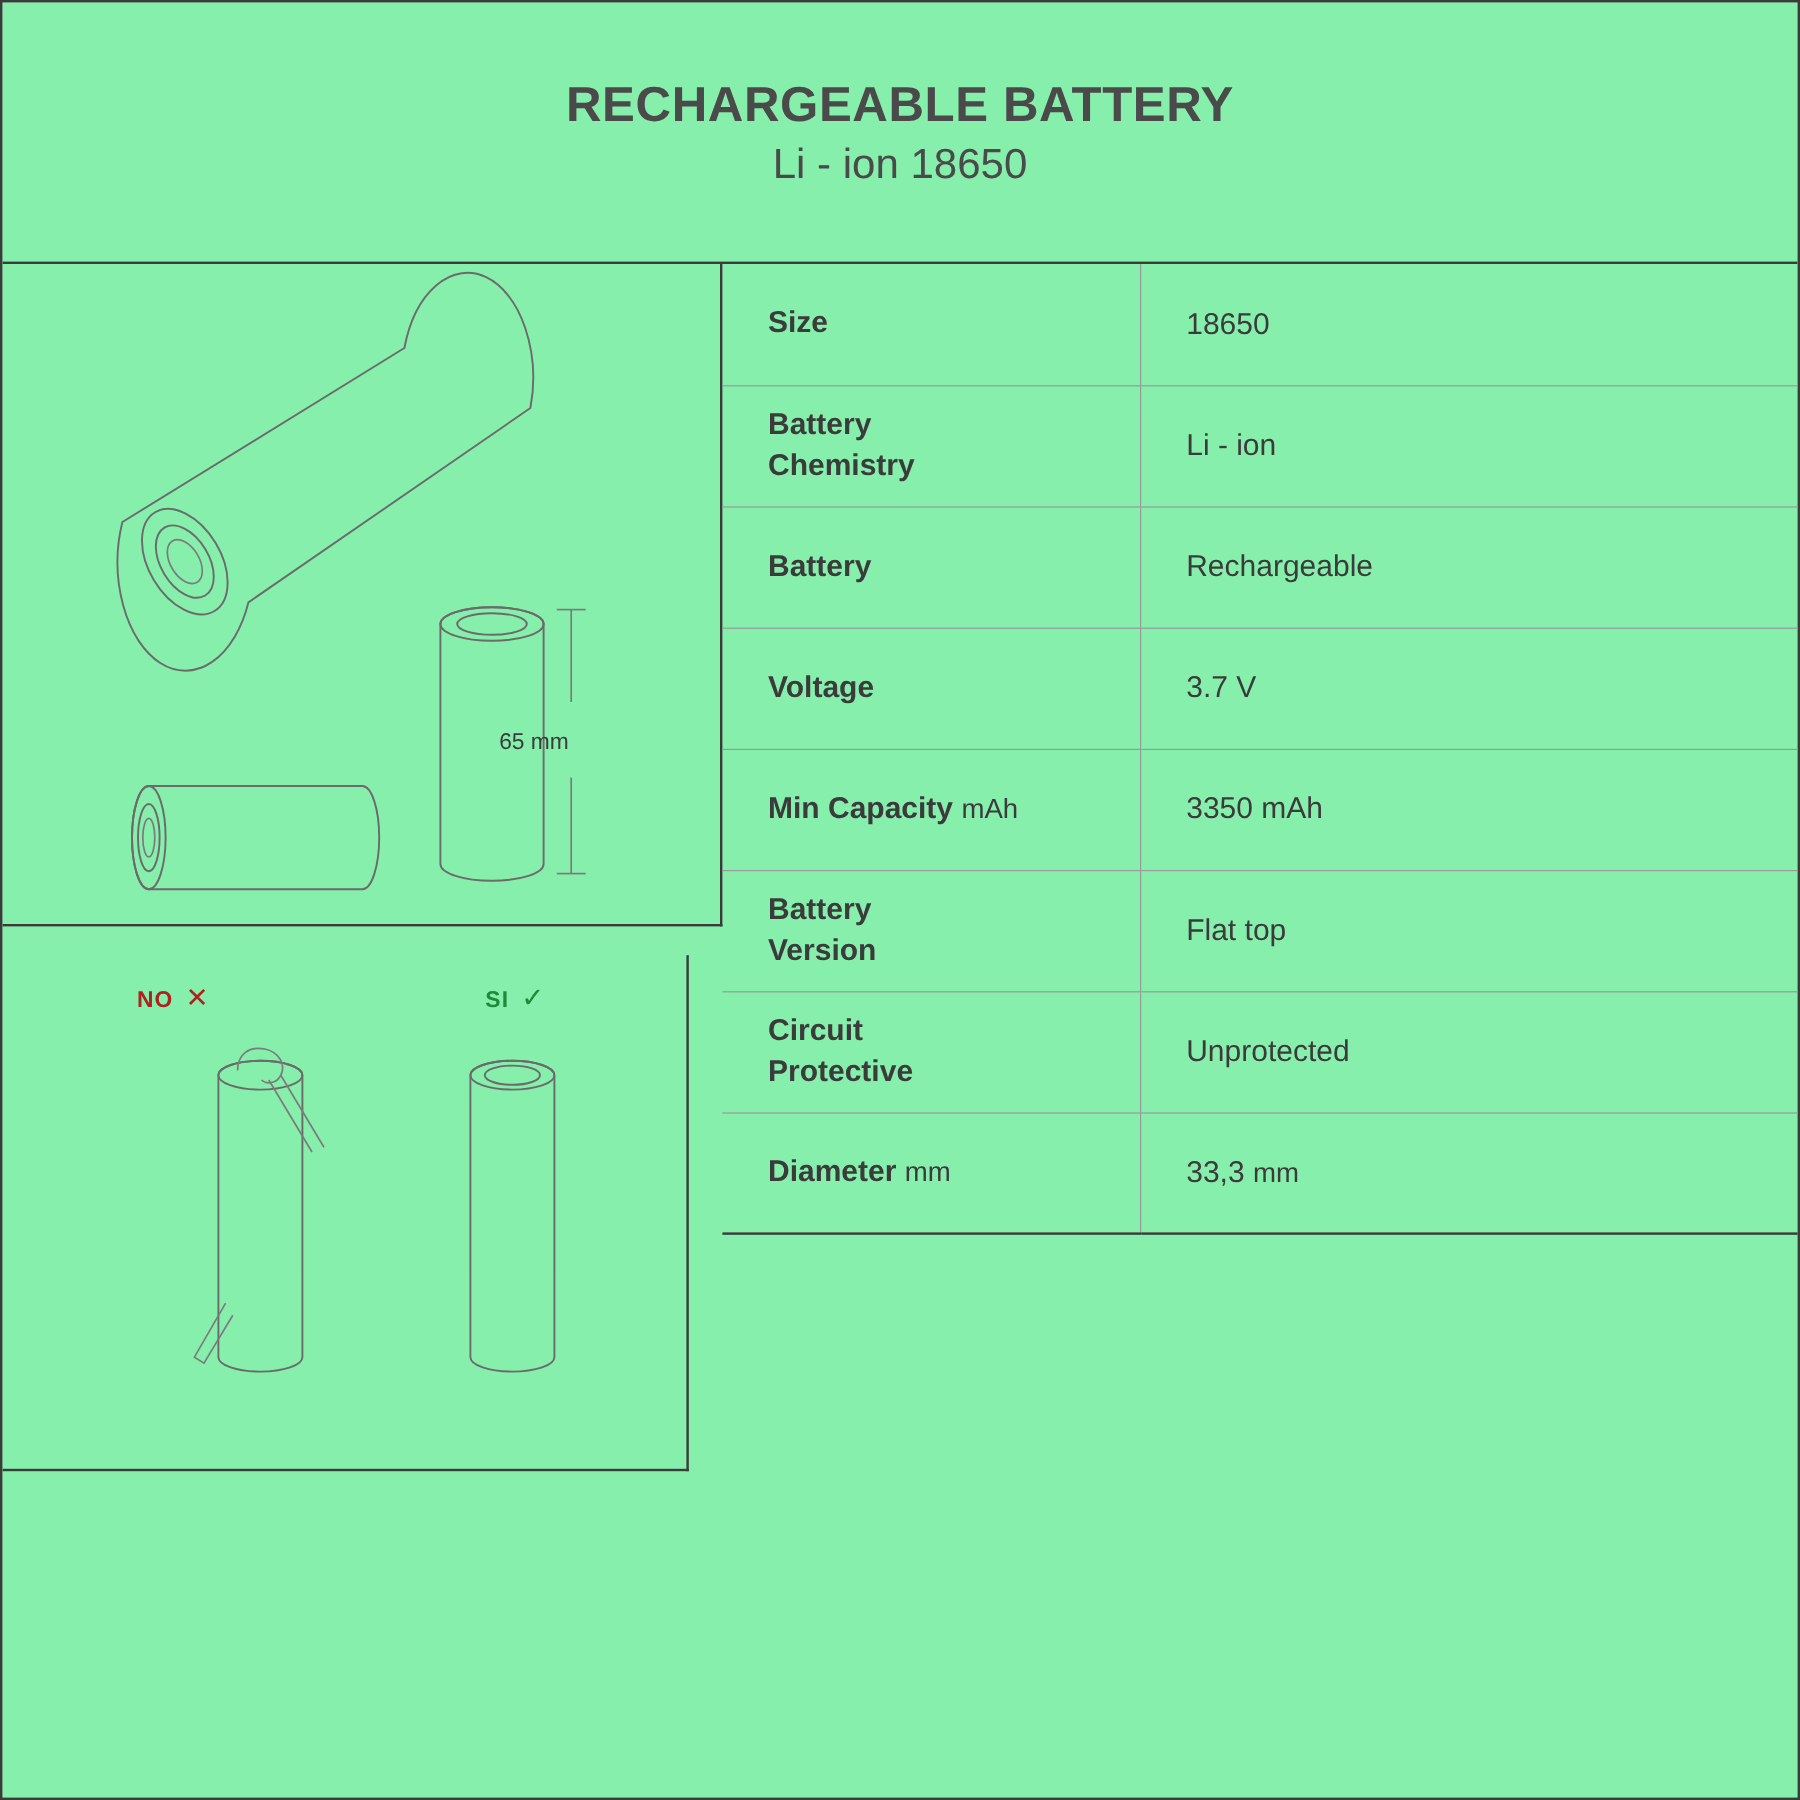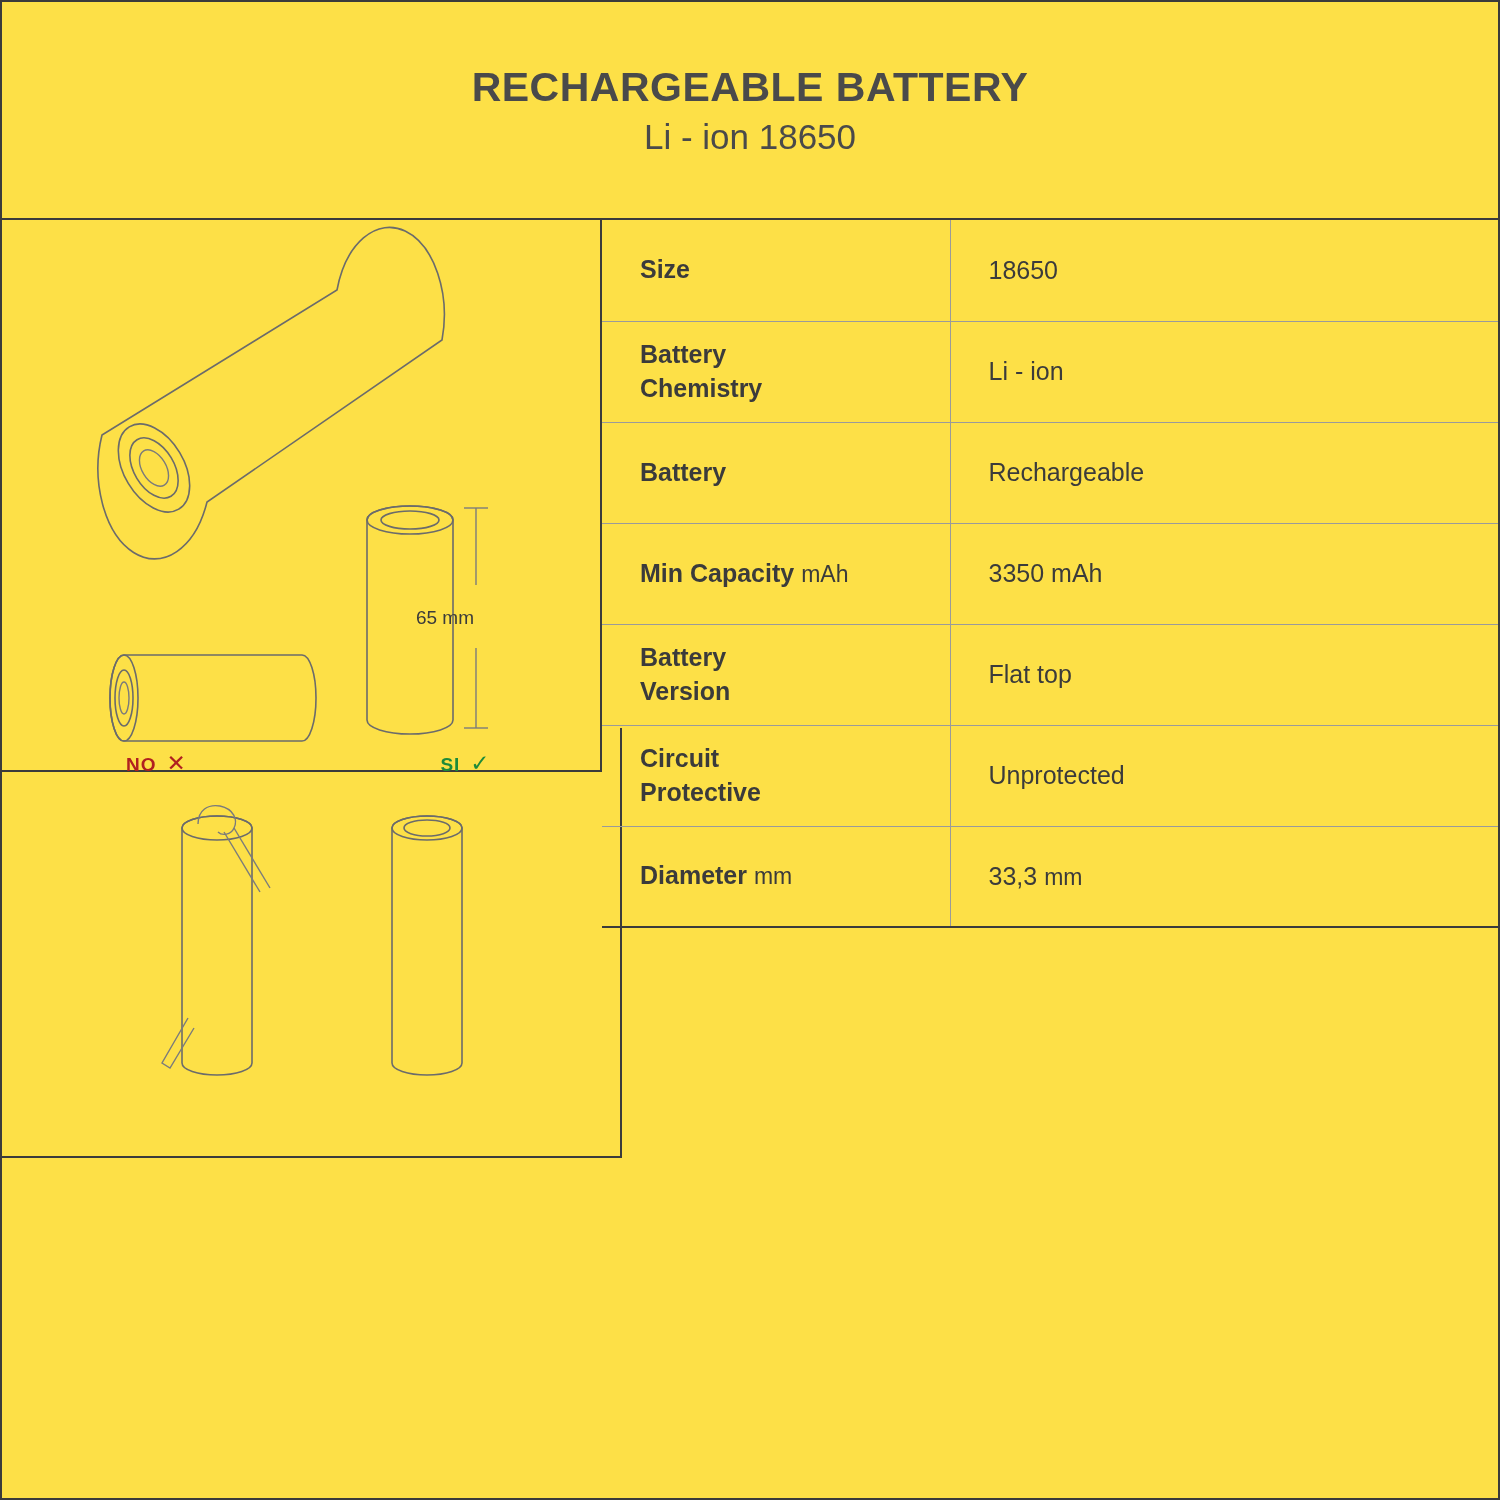--- a/index.html
+++ b/index.html
@@ -10,21 +10,21 @@
   body {
     font-family: "Liberation Sans", sans-serif;
     color: #3b3b3b;
   }
   #sheet {
     position: relative;
     width: 1500px;
     height: 1500px;
     box-sizing: border-box;
     border: 2px solid #3b3b3b;
-    background: #fde047;
+    background: #86efac;
     overflow: hidden;
   }
 
   
   .header {
     position: absolute;
     left: 0;
     top: 0;
     width: 100%;
     height: 218px;
@@ -58,22 +58,22 @@
     top: 218px;
     width: 600px;
     height: 552px;
     border-right: 2px solid #3b3b3b;
     border-bottom: 2px solid #3b3b3b;
     box-sizing: border-box;
   }
   .left-bottom {
     position: absolute;
     left: 0;
-    top: 726px;
-    width: 620px;
+    top: 794px;
+    width: 572px;
     height: 430px;
     border-right: 2px solid #3b3b3b;
     border-bottom: 2px solid #3b3b3b;
     box-sizing: border-box;
   }
   .left-bottom-labels {
     position: absolute;
     top: 22px;
     left: 0;
     width: 100%;
@@ -228,20 +228,24 @@
       </tr>
       <tr>
         <td class="k">Battery<br>Chemistry</td>
         <td class="v">Li - ion</td>
       </tr>
       <tr>
         <td class="k">Battery</td>
         <td class="v">Rechargeable</td>
       </tr>
       <tr>
+        <td class="k">Voltage</td>
+        <td class="v">3.7 V</td>
+      </tr>
+      <tr>
         <td class="k"><span>Min Capacity</span> <span class="unit">mAh</span></td>
         <td class="v">3350 mAh</td>
       </tr>
       <tr>
         <td class="k">Battery<br>Version</td>
         <td class="v">Flat top</td>
       </tr>
       <tr>
         <td class="k">Circuit<br>Protective</td>
         <td class="v">Unprotected</td>

